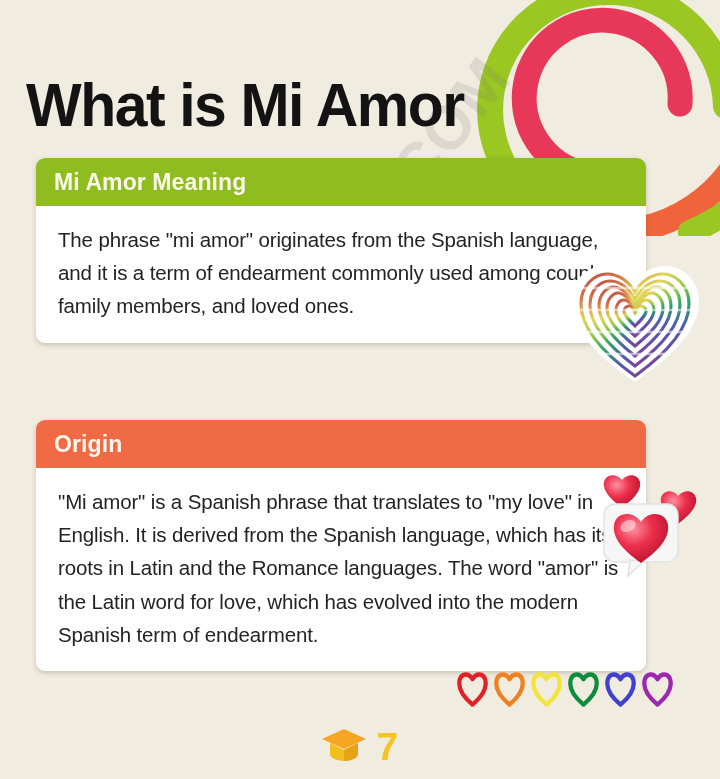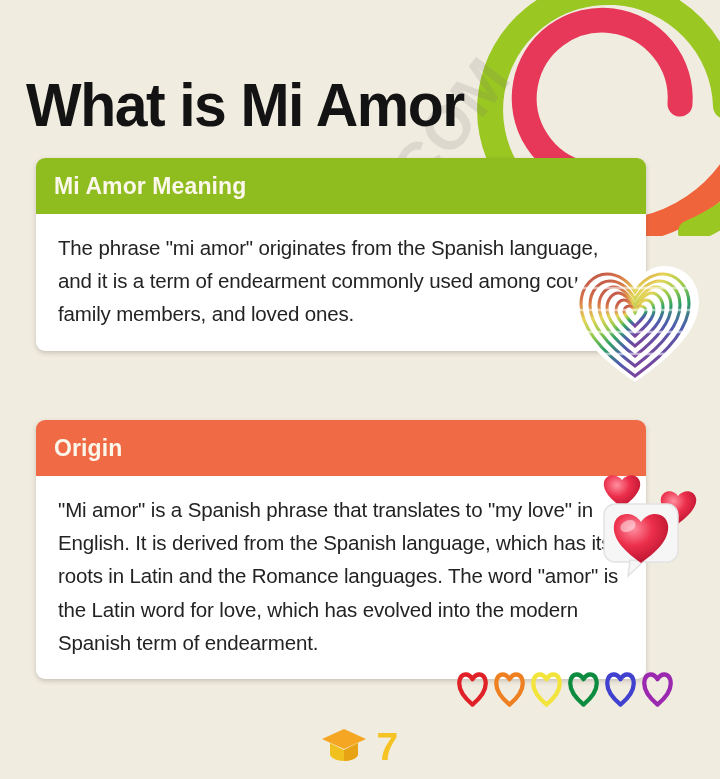--- a/index.html
+++ b/index.html
@@ -70,21 +70,21 @@
   .card {
     position: absolute;
     left: 36px;
     width: 610px;
     border-radius: 9px;
     background: #ffffff;
     box-shadow: 0 2px 5px rgba(90, 85, 70, 0.28);
     overflow: hidden;
   }
   .card-header {
-    height: 56px;
+    height: 48px;
     display: flex;
     align-items: center;
     padding: 0 0 0 18px;
     box-sizing: border-box;
   }
   .card-header .hdr-text {
     color: #fbf7ea;
     font-size: 23px;
     font-weight: bold;
     letter-spacing: 0.1px;

